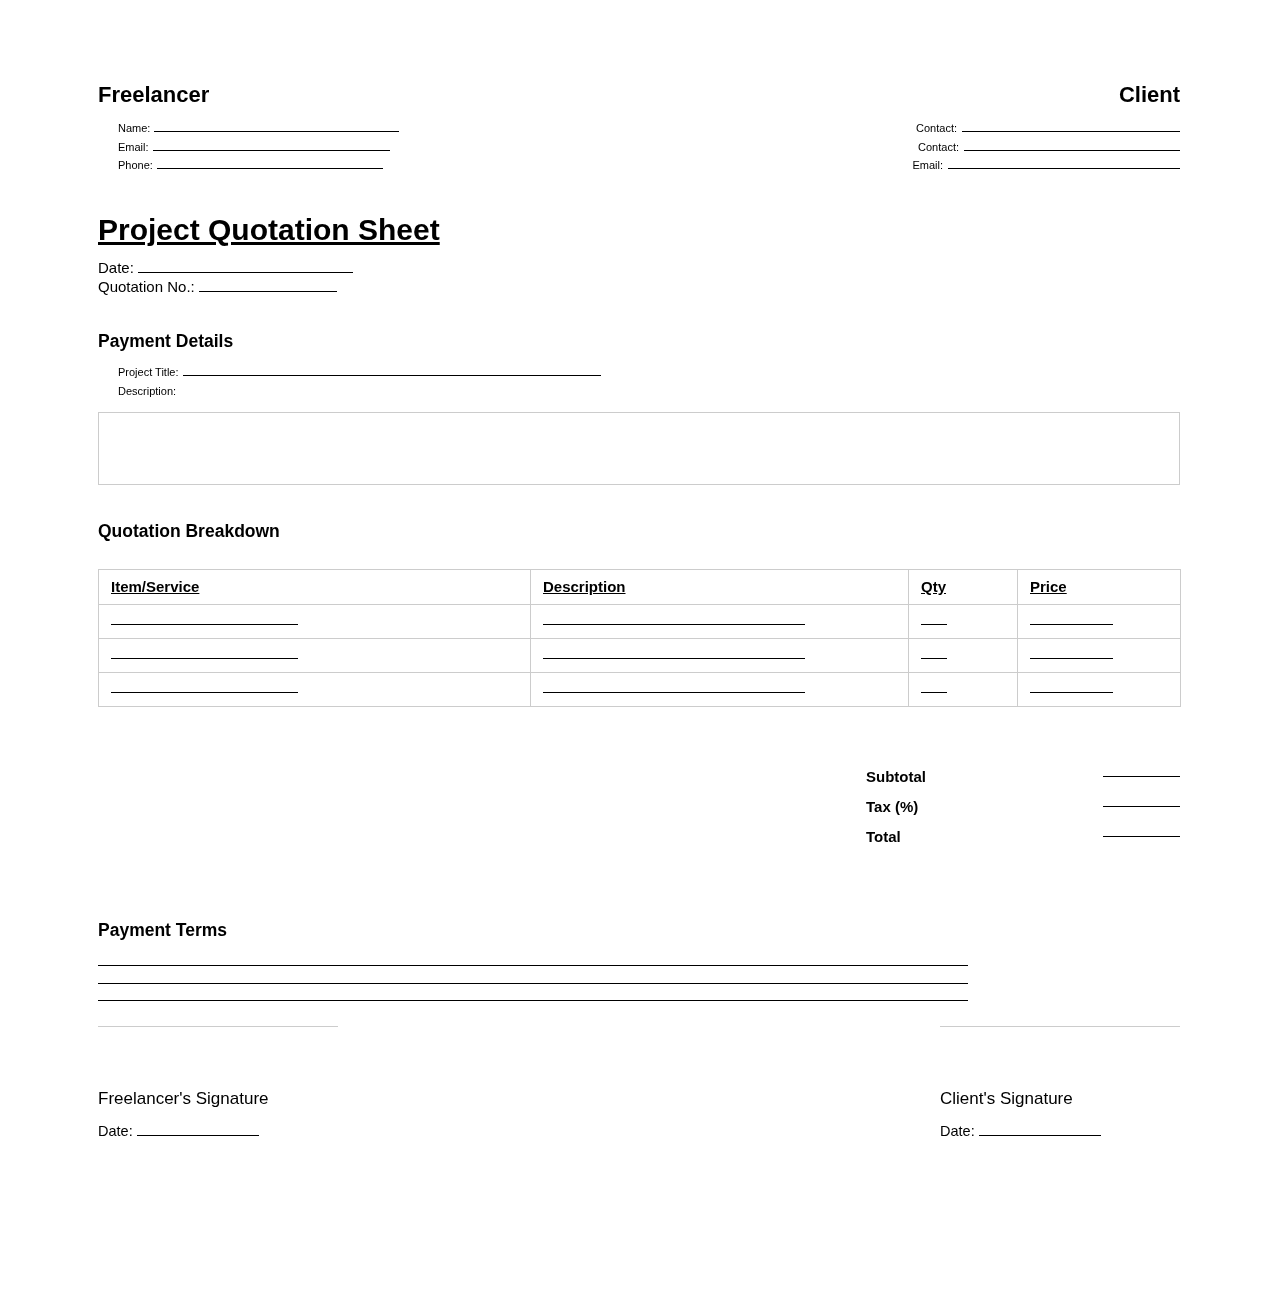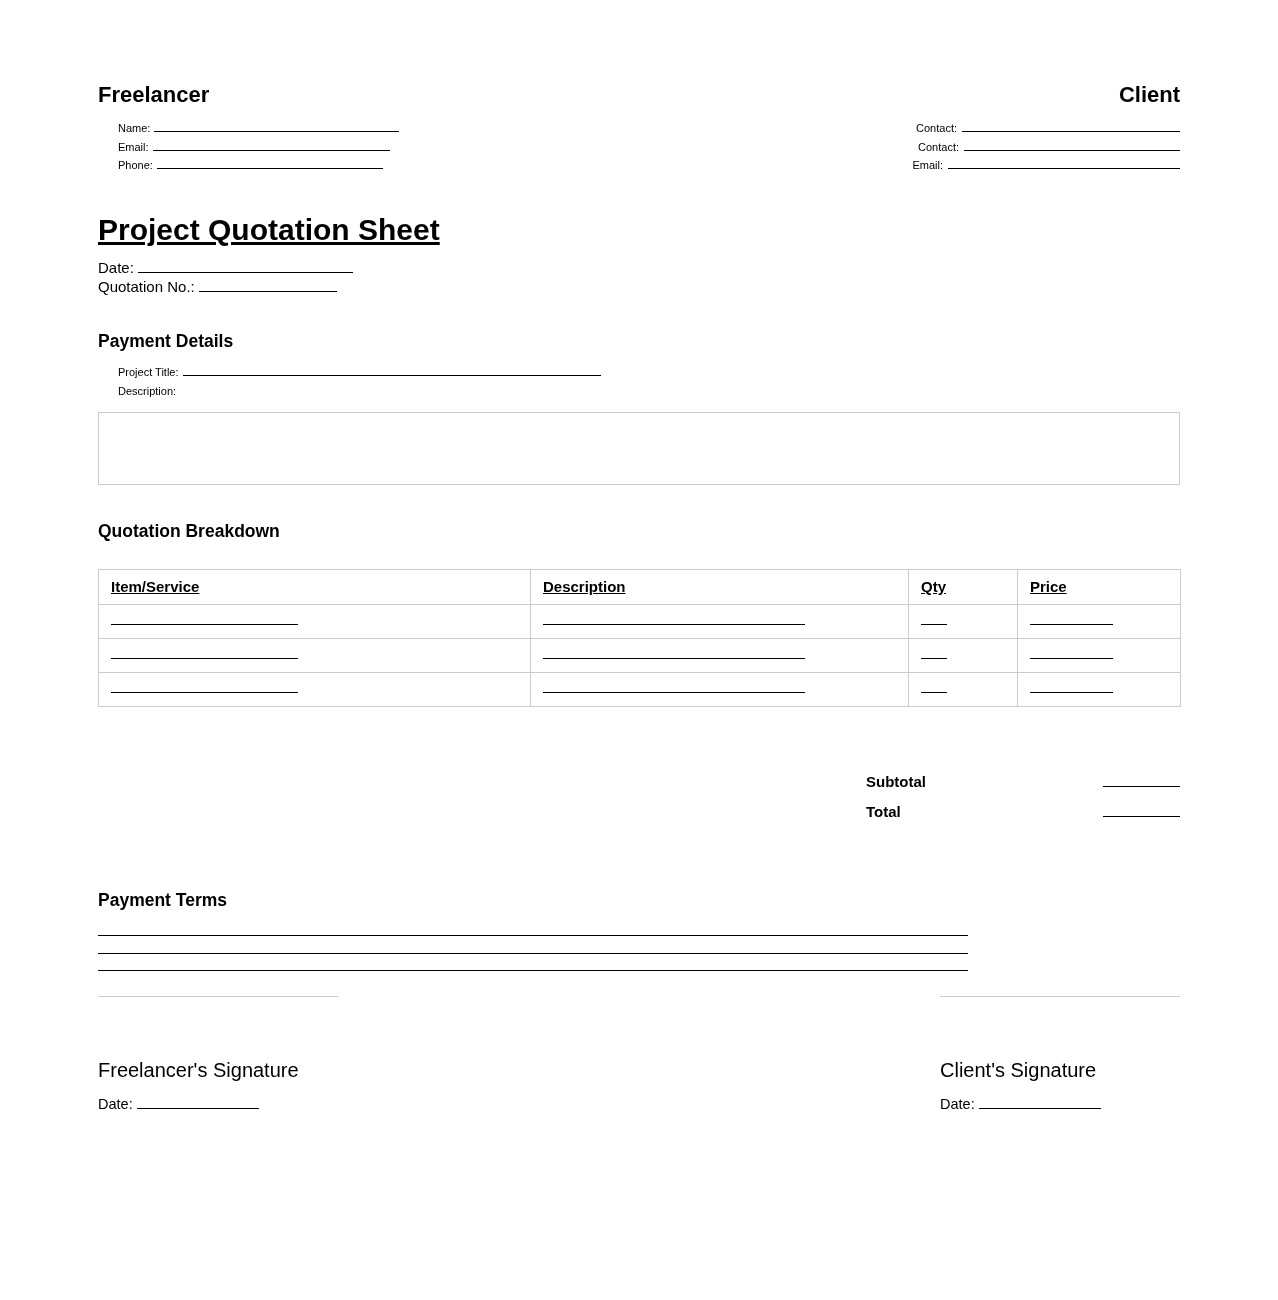--- a/index.html
+++ b/index.html
@@ -123,21 +123,21 @@
 
   
   .totals {
     width: 314px;
     margin-left: auto;
     margin-top: 58px;
   }
   .totals-row {
     display: flex;
     justify-content: space-between;
-    align-items: flex-end;
+    align-items: center;
     height: 30px;
   }
   .totals-row .t-label {
     font-size: 15px;
     font-weight: bold;
     line-height: 1;
     padding-bottom: 6px;
   }
   .t-fill {
     width: 77px;
@@ -161,21 +161,21 @@
     justify-content: space-between;
     margin-top: 25px;
   }
   .sig-block { width: 240px; }
   .sig-line {
     width: 100%;
     border-bottom: 1px solid #ccc;
     height: 0;
   }
   .sig-label {
-    font-size: 20px;
+    font-size: 17px;
     margin-top: 63px;
     line-height: 1;
   }
   .sig-date {
     font-size: 14.5px;
     margin-top: 17px;
     line-height: 1;
     white-space: nowrap;
   }
   .sig-date .fill { height: 11px; width: 122px; }
@@ -246,20 +246,24 @@
       </tr>
     </tbody>
   </table>
 
   <div class="totals">
     <div class="totals-row">
       <span class="t-label">Subtotal</span>
       <span class="t-fill"></span>
     </div>
     <div class="totals-row">
+      <span class="t-label">Tax (%)</span>
+      <span class="t-fill"></span>
+    </div>
+    <div class="totals-row">
       <span class="t-label">Total</span>
       <span class="t-fill"></span>
     </div>
   </div>
 
   <h3 class="section sec-payment">Payment Terms</h3>
   <div class="pt-lines">
     <div class="pt-line"></div>
     <div class="pt-line"></div>
     <div class="pt-line"></div>

